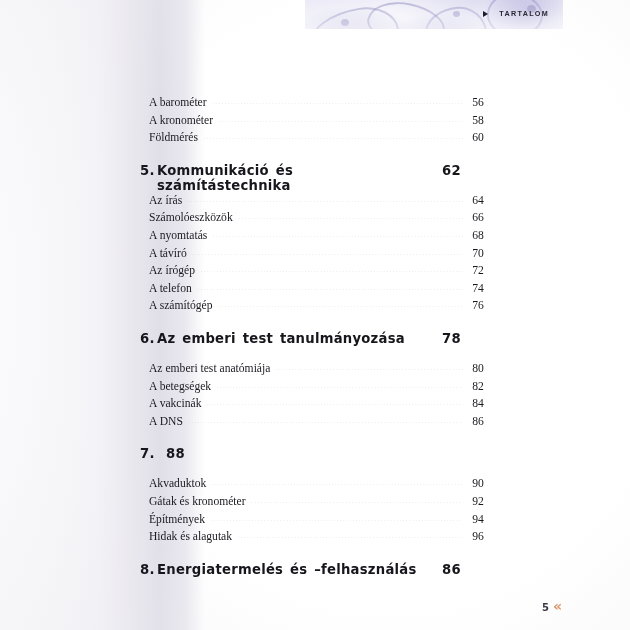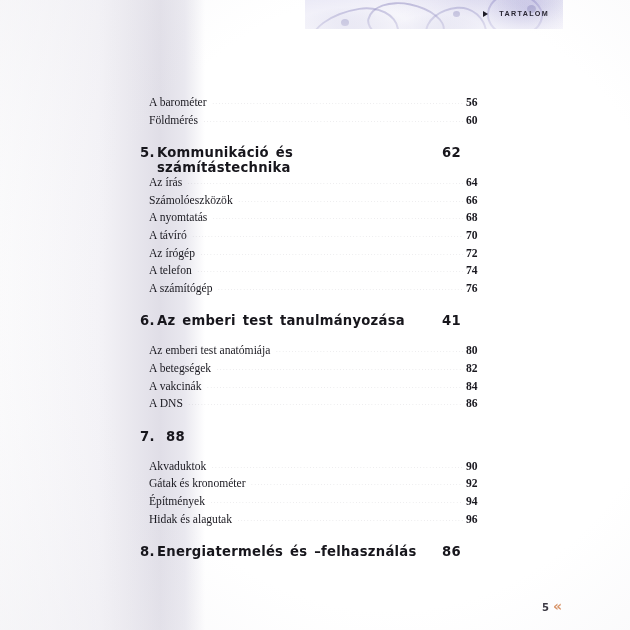--- a/index.html
+++ b/index.html
@@ -215,23 +215,22 @@
     display: block;
     white-space: nowrap;
     color: #7a7884;
     letter-spacing: 0.4px;
     position: relative;
     top: -7px;
   }
   .entry-row .e-page {
     flex: 0 0 auto;
     width: 24px;
-    text-align: left;
+    text-align: center;
     white-space: nowrap;
-    font-weight: bold;
   }
 
   .gap-before-section { height: 14px; }
   .gap-after-section  { height: 5px; }
 
   
   #footer {
     position: absolute;
     right: 68px;
     bottom: 16px;
@@ -283,20 +282,25 @@
 
   <div id="toc">
 
     <div class="toc-group">
       <div class="entry-row">
         <span class="e-title">A barométer</span>
         <span class="leader"></span>
         <span class="e-page">56</span>
       </div>
       <div class="entry-row">
+        <span class="e-title">A kronométer</span>
+        <span class="leader"></span>
+        <span class="e-page">58</span>
+      </div>
+      <div class="entry-row">
         <span class="e-title">Földmérés</span>
         <span class="leader"></span>
         <span class="e-page">60</span>
       </div>
     </div>
 
     <div class="gap-before-section"></div>
     <div class="toc-group">
       <div class="section-row">
         <span class="sec-num">5.</span>
@@ -339,21 +343,21 @@
         <span class="leader"></span>
         <span class="e-page">76</span>
       </div>
     </div>
 
     <div class="gap-before-section"></div>
     <div class="toc-group">
       <div class="section-row">
         <span class="sec-num">6.</span>
         <span class="sec-title">Az emberi test tanulmányozása</span>
-        <span class="sec-page">41</span>
+        <span class="sec-page">78</span>
       </div>
       <div class="gap-after-section"></div>
       <div class="entry-row">
         <span class="e-title">Az emberi test anatómiája</span>
         <span class="leader"></span>
         <span class="e-page">80</span>
       </div>
       <div class="entry-row">
         <span class="e-title">A betegségek</span>
         <span class="leader"></span>

